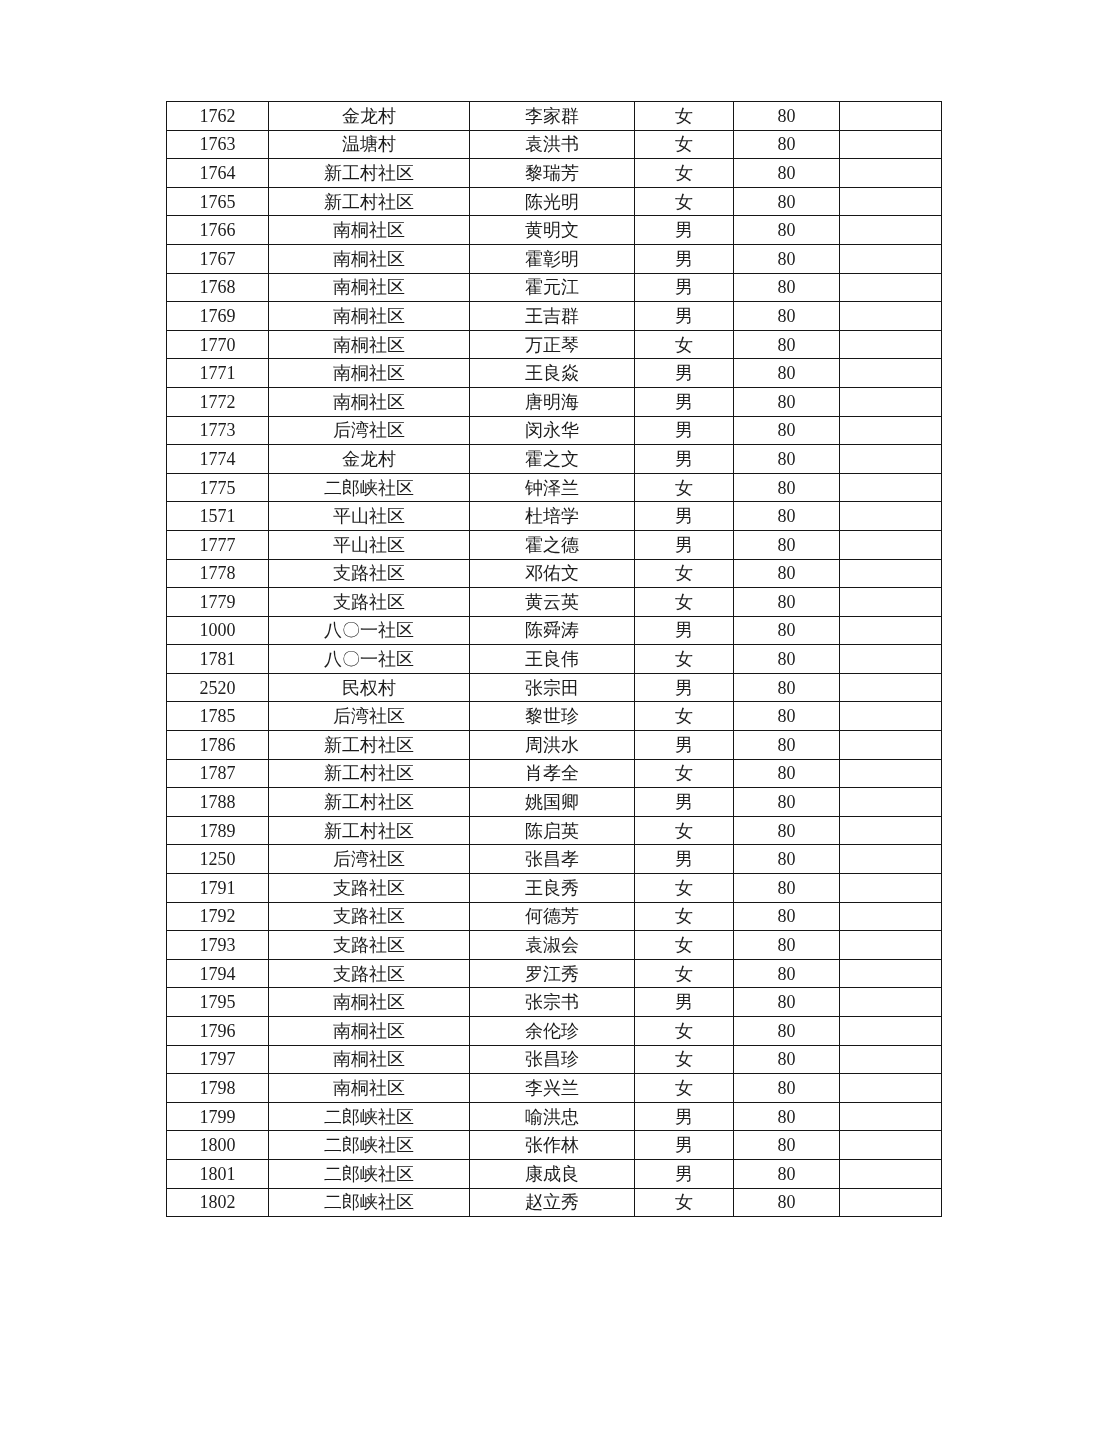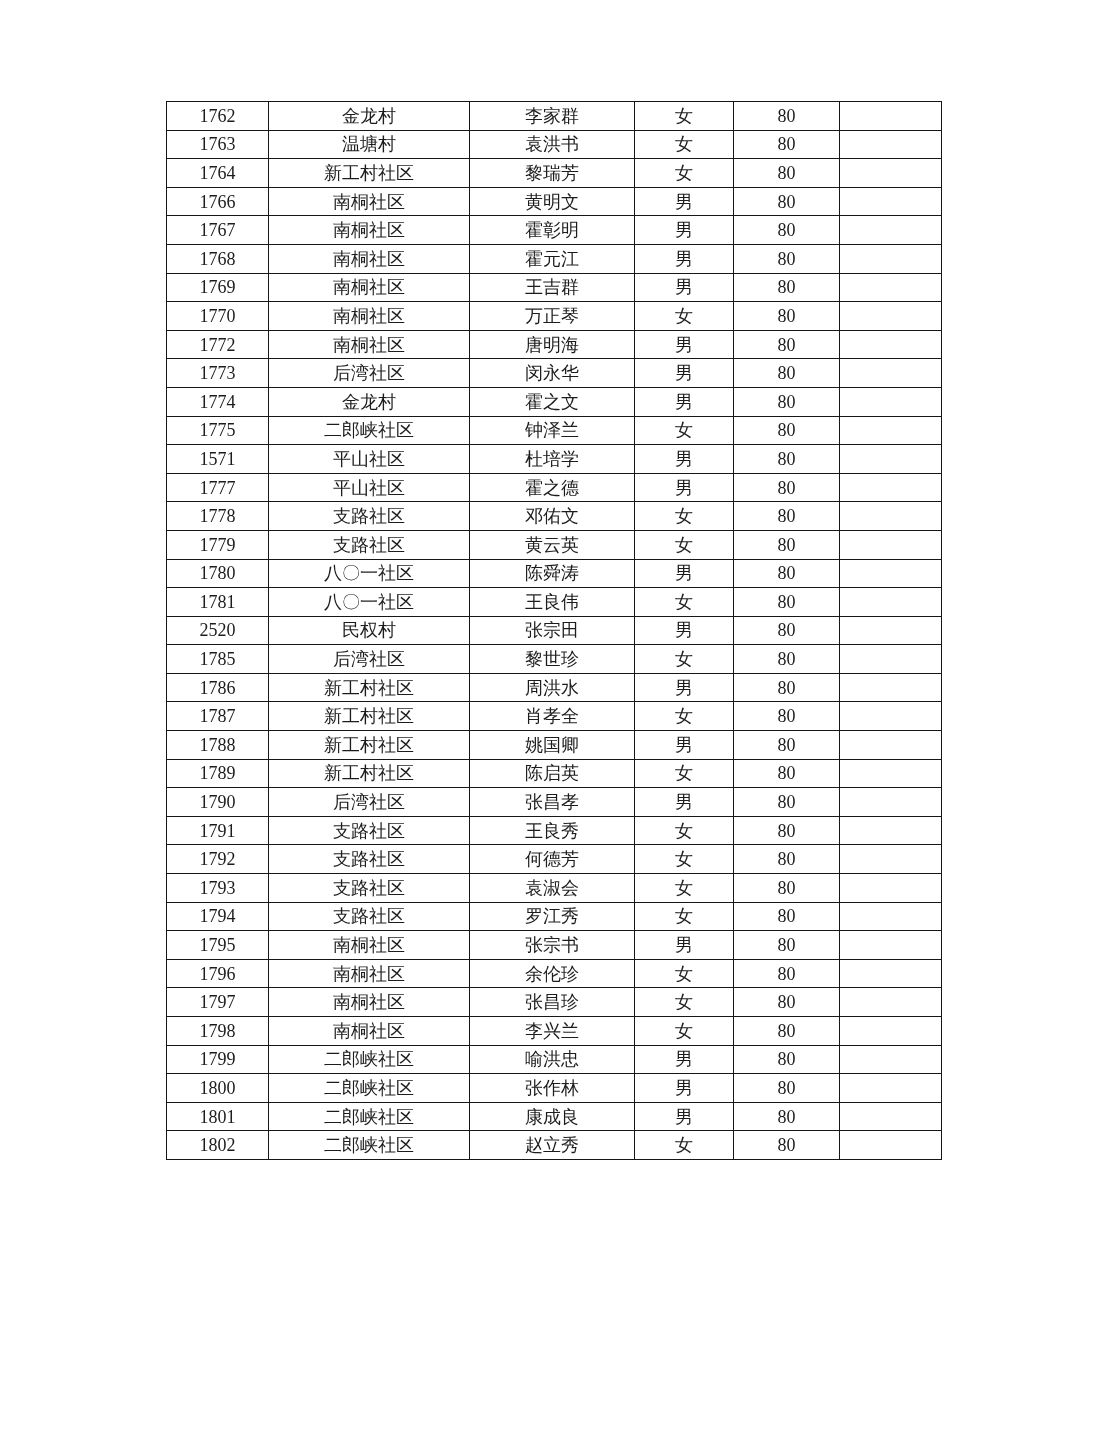--- a/index.html
+++ b/index.html
@@ -78,20 +78,28 @@
         </tr>
         <tr>
           <td>1764</td>
           <td>新工村社区</td>
           <td>黎瑞芳</td>
           <td>女</td>
           <td>80</td>
           <td></td>
         </tr>
         <tr>
+          <td>1765</td>
+          <td>新工村社区</td>
+          <td>陈光明</td>
+          <td>女</td>
+          <td>80</td>
+          <td></td>
+        </tr>
+        <tr>
           <td>1766</td>
           <td>南桐社区</td>
           <td>黄明文</td>
           <td>男</td>
           <td>80</td>
           <td></td>
         </tr>
         <tr>
           <td>1767</td>
           <td>南桐社区</td>
@@ -114,20 +122,28 @@
           <td>王吉群</td>
           <td>男</td>
           <td>80</td>
           <td></td>
         </tr>
         <tr>
           <td>1770</td>
           <td>南桐社区</td>
           <td>万正琴</td>
           <td>女</td>
+          <td>80</td>
+          <td></td>
+        </tr>
+        <tr>
+          <td>1771</td>
+          <td>南桐社区</td>
+          <td>王良焱</td>
+          <td>男</td>
           <td>80</td>
           <td></td>
         </tr>
         <tr>
           <td>1772</td>
           <td>南桐社区</td>
           <td>唐明海</td>
           <td>男</td>
           <td>80</td>
           <td></td>
@@ -182,21 +198,21 @@
         </tr>
         <tr>
           <td>1779</td>
           <td>支路社区</td>
           <td>黄云英</td>
           <td>女</td>
           <td>80</td>
           <td></td>
         </tr>
         <tr>
-          <td>1780</td>
+          <td>1000</td>
           <td>八〇一社区</td>
           <td>陈舜涛</td>
           <td>男</td>
           <td>80</td>
           <td></td>
         </tr>
         <tr>
           <td>1781</td>
           <td>八〇一社区</td>
           <td>王良伟</td>
@@ -246,21 +262,21 @@
         </tr>
         <tr>
           <td>1789</td>
           <td>新工村社区</td>
           <td>陈启英</td>
           <td>女</td>
           <td>80</td>
           <td></td>
         </tr>
         <tr>
-          <td>1790</td>
+          <td>1250</td>
           <td>后湾社区</td>
           <td>张昌孝</td>
           <td>男</td>
           <td>80</td>
           <td></td>
         </tr>
         <tr>
           <td>1791</td>
           <td>支路社区</td>
           <td>王良秀</td>

